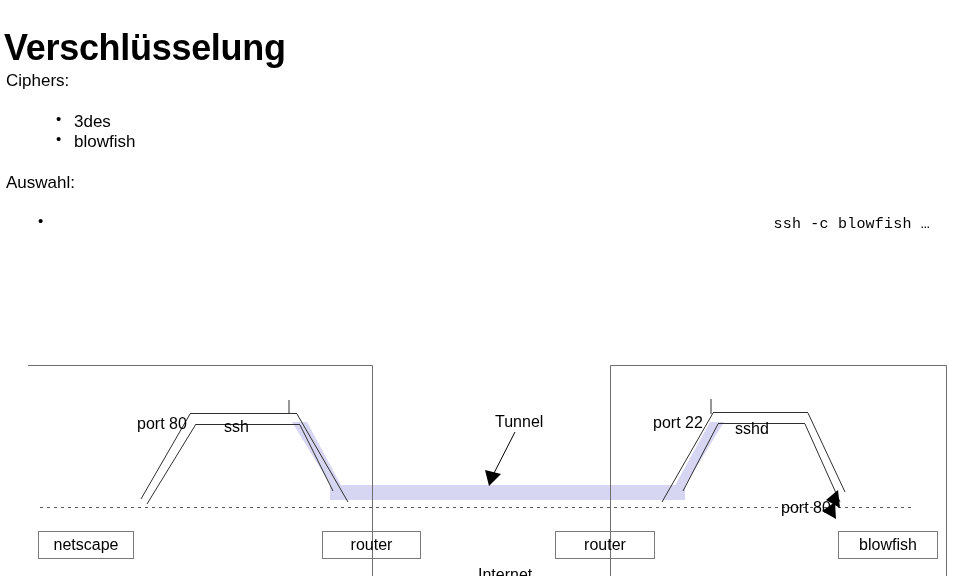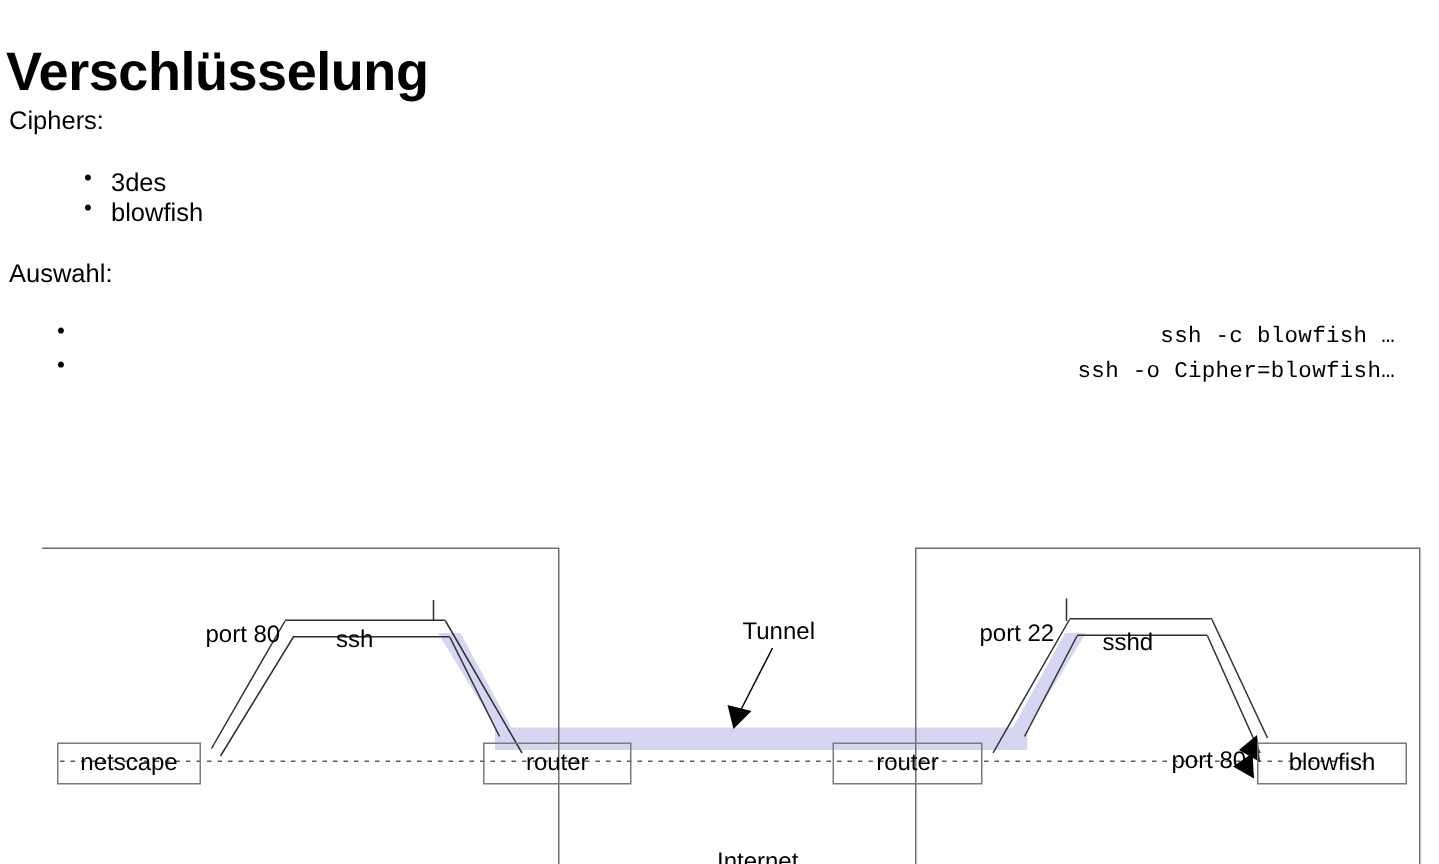--- a/index.html
+++ b/index.html
@@ -97,20 +97,21 @@
     position: absolute;
     border: 1px solid #7a7a7a;
     background: transparent;
     box-sizing: border-box;
     font-family: "Liberation Sans", sans-serif;
     font-size: 16px;
     display: flex;
     align-items: center;
     justify-content: center;
     color: #000;
+    margin-top: 36px;
   }
 </style>
 </head>
 <body>
 
 <div class="slide">
 
   <h1 class="title">Verschlüsselung</h1>
 
   <div class="lead" id="lead-ciphers">Ciphers:</div>
@@ -119,23 +120,20 @@
     <li><span>3des</span></li>
     <li><span>blowfish</span></li>
   </ul>
 
   <div class="lead" id="lead-auswahl">Auswahl:</div>
 
   <ul class="bullets" id="bullets-auswahl">
     <li>
       <span class="mono">ssh -c blowfish …</span>
     </li>
-    <li>
-      <span class="mono">ssh -o Cipher=blowfish…</span>
-    </li>
   </ul>
 
 
   <div id="diagram">
 
     <svg width="959" height="224" viewBox="0 0 959 224">
 
       <g>
 
         <path d="M 292 70 L 333 137 L 349 148 L 307 70 Z" fill="#d6d6f2"></path>

